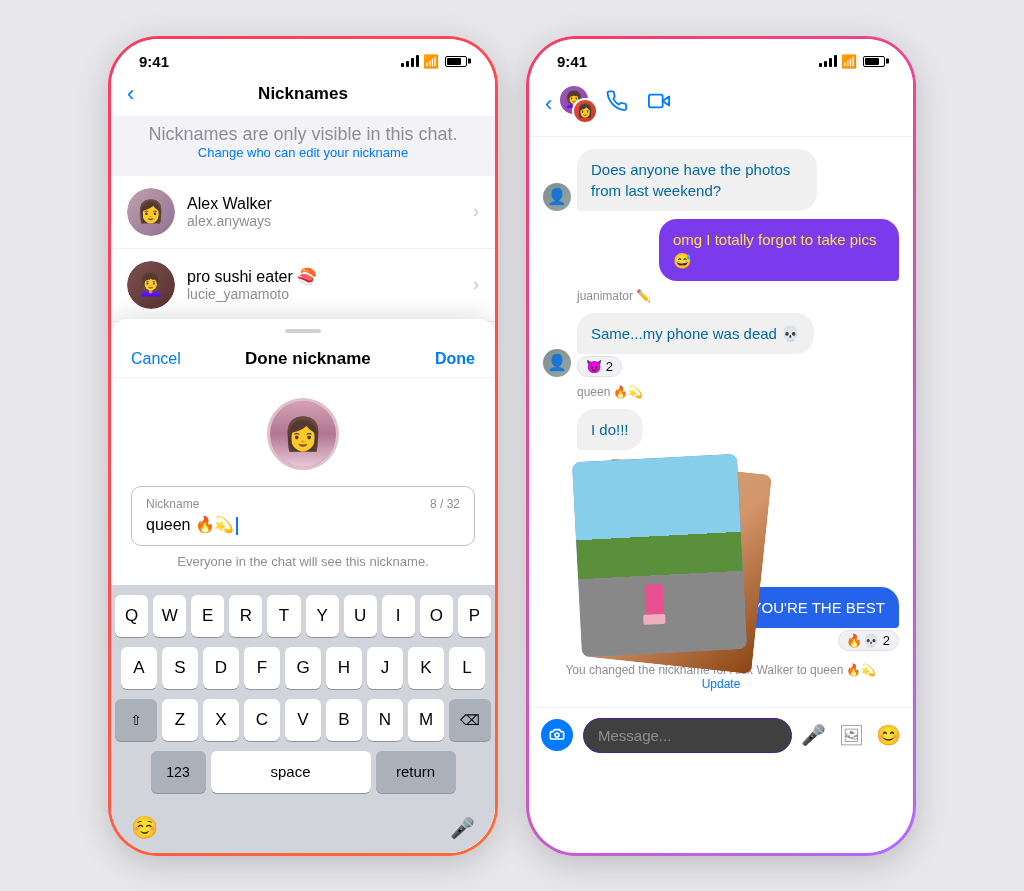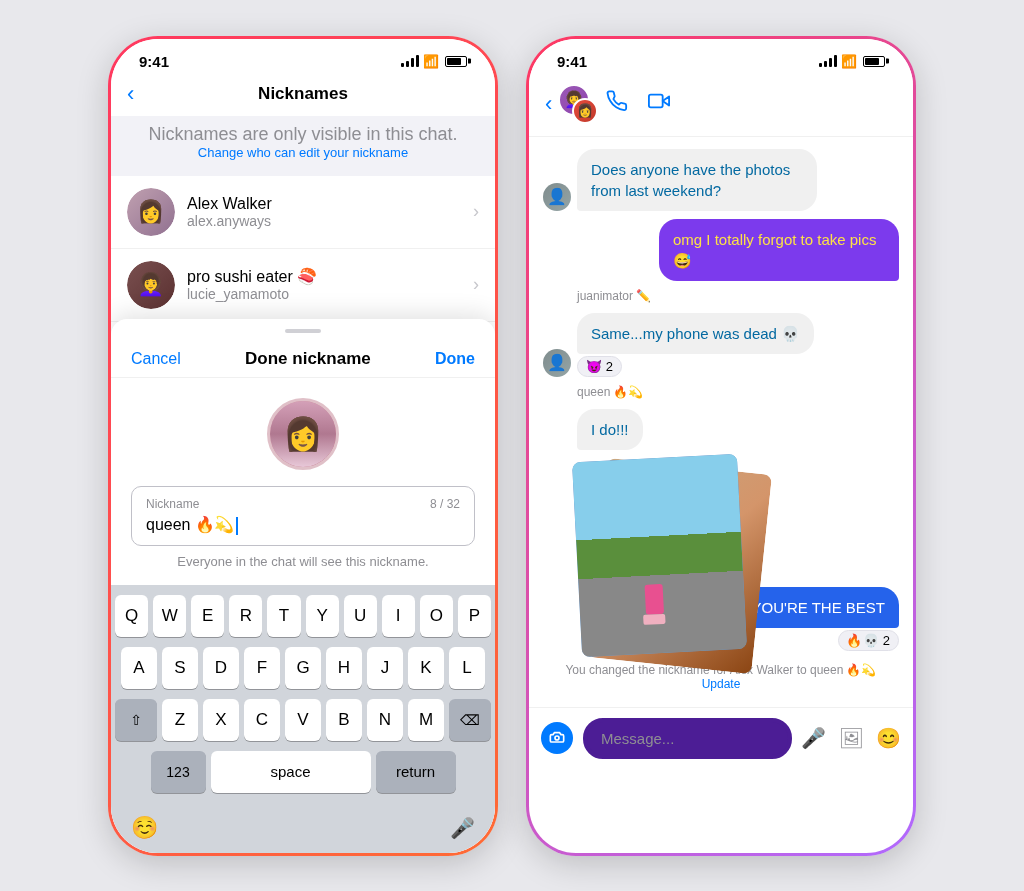--- a/index.html
+++ b/index.html
@@ -500,26 +500,26 @@
       display: flex;
       align-items: center;
       justify-content: center;
       color: #fff;
       font-size: 16px;
       cursor: pointer;
       flex-shrink: 0;
     }
     .chat-text-input {
       flex: 1;
-      border: 4px solid #4c1d95;
+      border: 1px solid #4c1d95;
       border-radius: 20px;
       padding: 8px 14px;
       font-size: 15px;
       color: #8e8e93;
-      background: #4c1d95;
+      background: #404040;
     }
     .chat-right-actions {
       display: flex;
       gap: 12px;
       align-items: center;
     }
     .chat-icon-btn {
       font-size: 20px;
       color: #8e8e93;
       cursor: pointer;

